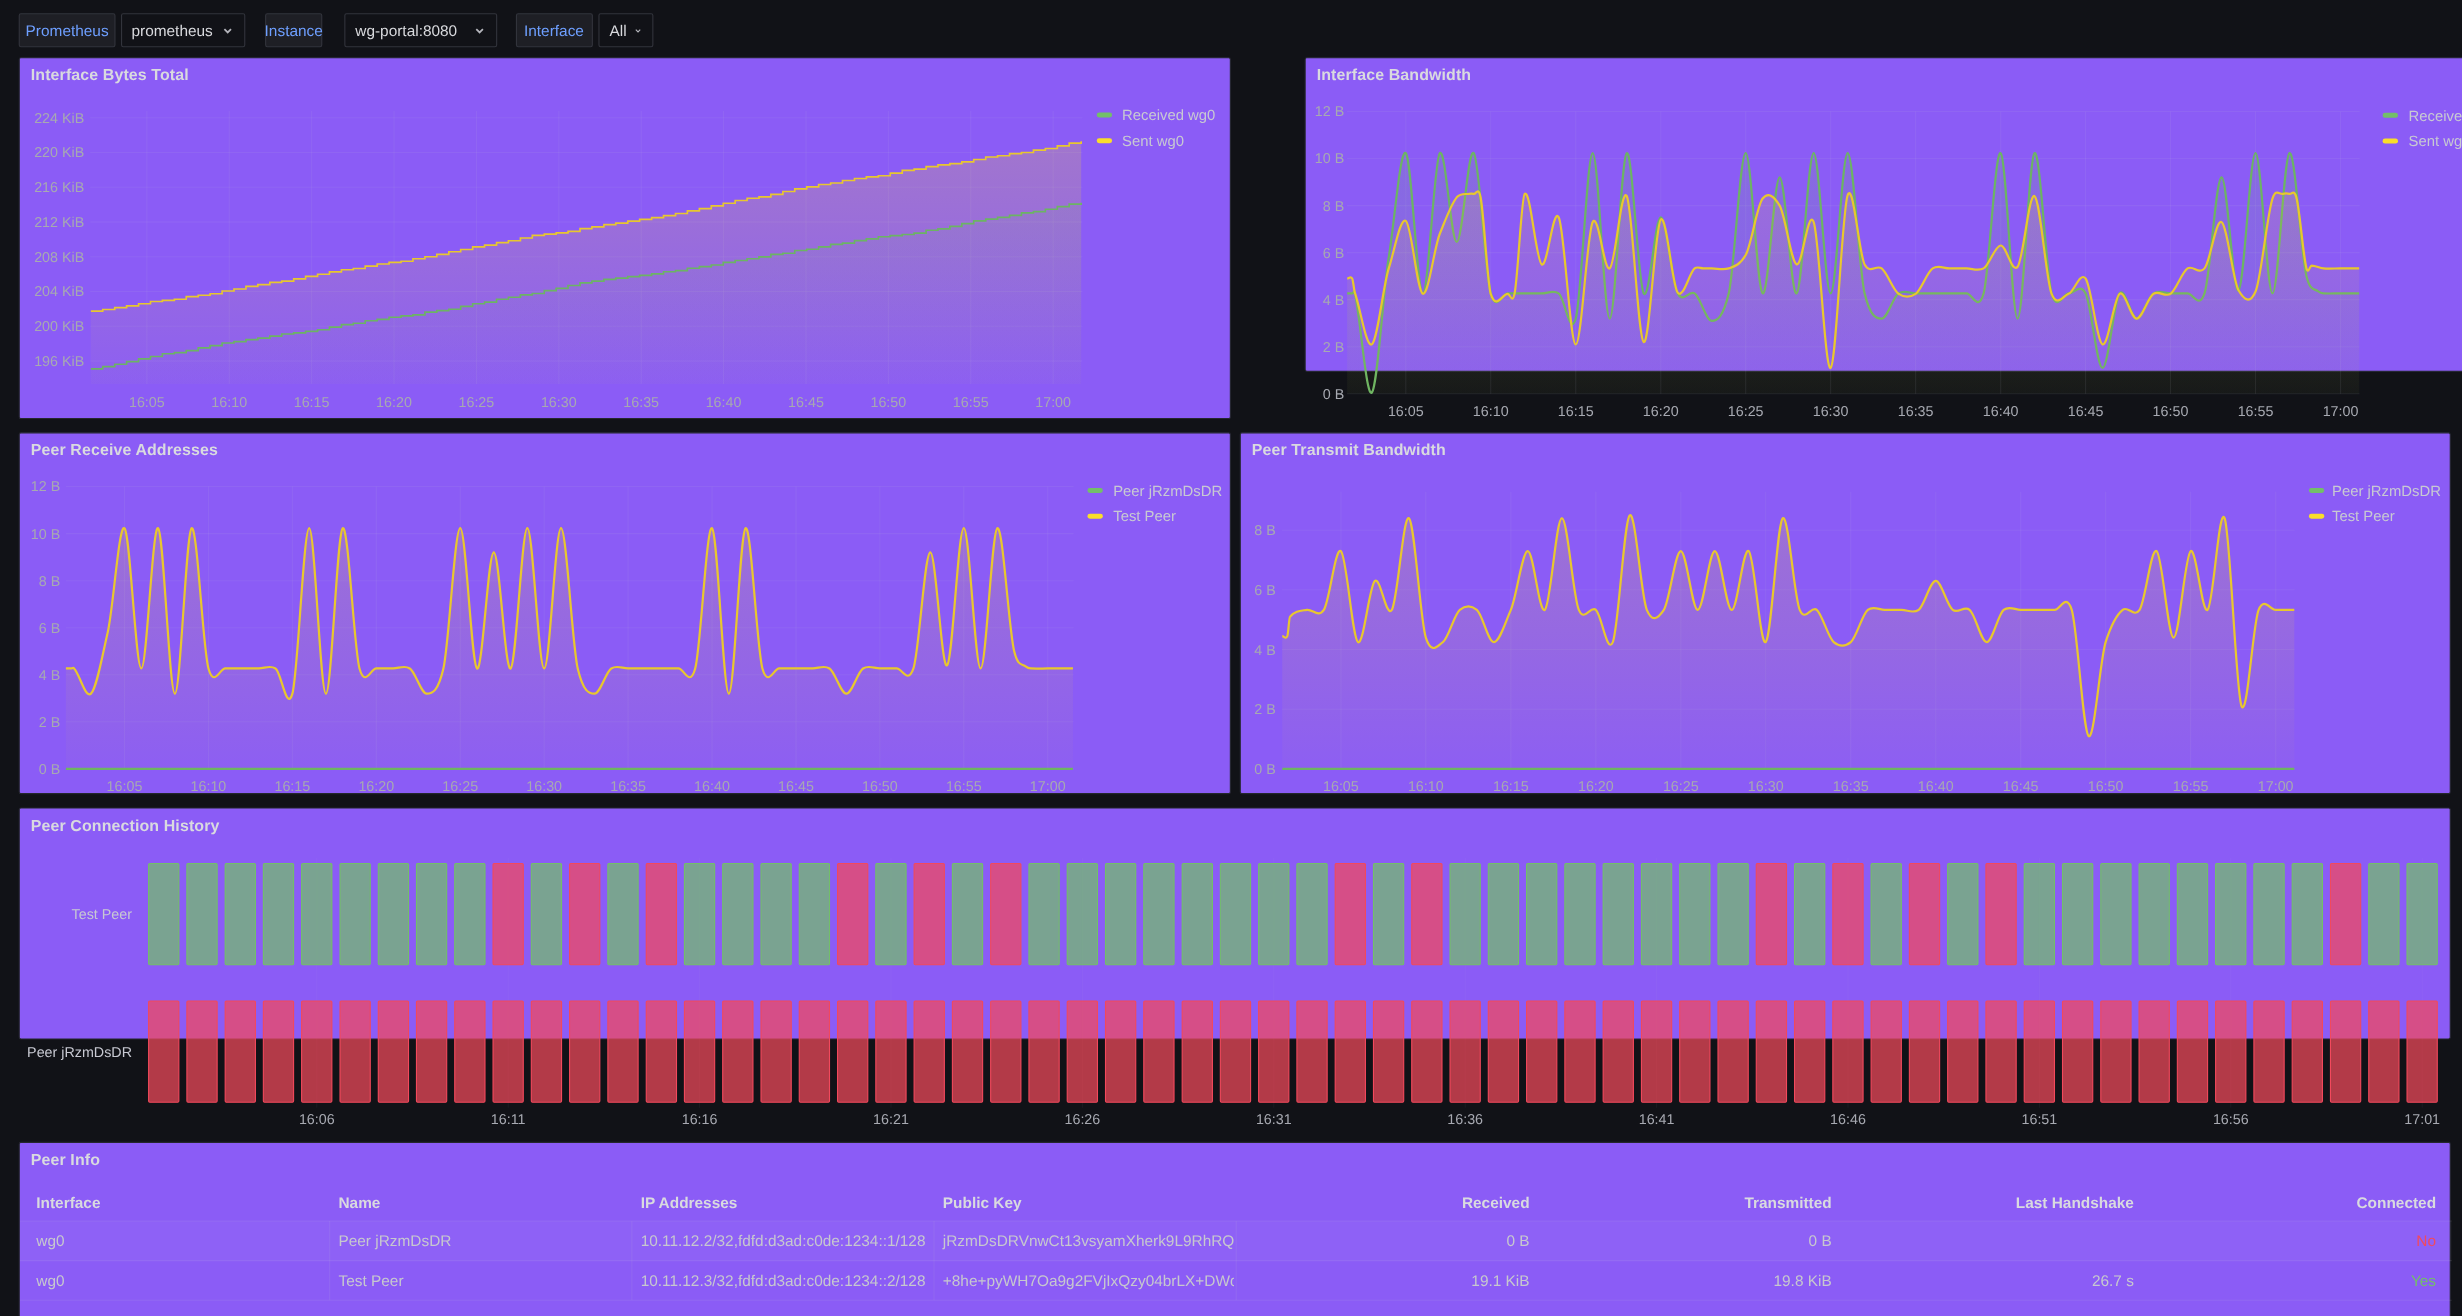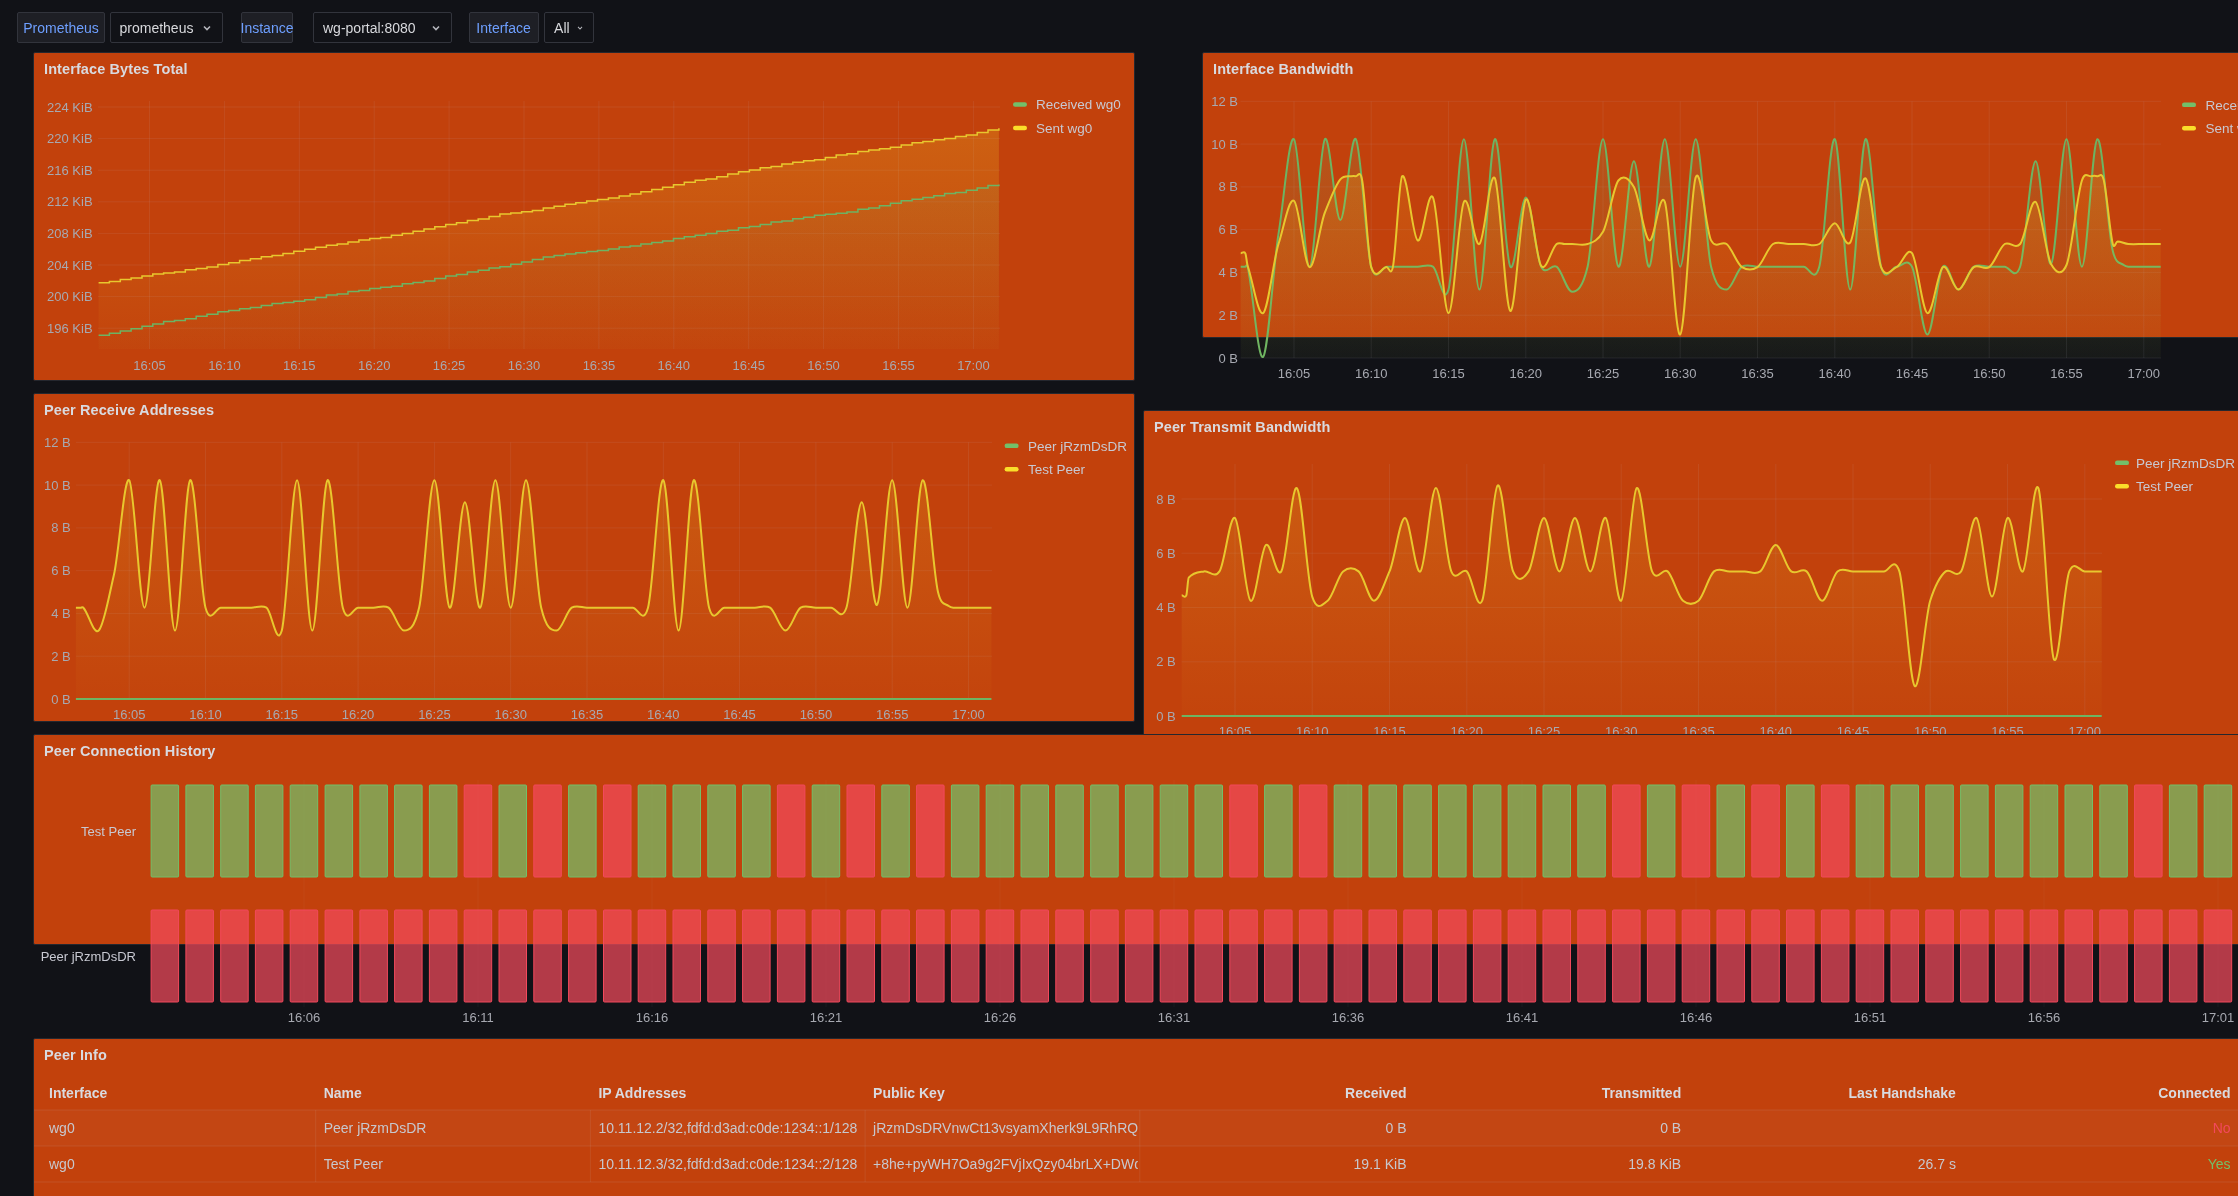--- a/index.html
+++ b/index.html
@@ -1,17 +1,17 @@
 <!DOCTYPE html>
 <html><head><meta charset="utf-8">
 <style>
 * { margin:0; padding:0; box-sizing:border-box; }
 html,body { width:2238px; height:1196px; background:#111217; overflow:hidden;
   font-family:"Liberation Sans", sans-serif; }
-.panel { position:absolute; background:#c2410c; border:1px solid #25272e; border-radius:2px;margin-left:16px; }
+.panel { position:absolute; background:#8b5cf6; border:1px solid #25272e; border-radius:2px; }
 .ptitle { position:absolute; left:10px; top:8px; font-size:14.5px; font-weight:bold;
   color:#d9dadf; letter-spacing:0.1px; }
 .cbox { position:absolute; top:12px; height:31px; border:1px solid #32343c; border-radius:2px;
   display:flex; align-items:center; padding:0 9px; font-size:14px; white-space:nowrap;text-align:center; }
 .lab { color:#6e9fff; background:#1e1f25; justify-content:center; font-weight:500; }
 .sel { color:#d8d9dd; background:#111217; justify-content:space-between; }
 svg text { font-family:"Liberation Sans", sans-serif; }
 </style></head>
 <body>
 <div class="cbox lab" style="left:17px;width:88px">Prometheus</div>
@@ -203,21 +203,21 @@
         </linearGradient>
       </defs>
       <path d="M41.9,213.7 C43.5,213.7 45.0,213.7 46.5,213.7 C47.5,213.7 48.5,212.6 49.4,213.7 C54.5,219.1 59.6,241.2 64.7,236.6 C69.8,231.9 74.9,202.2 79.9,180.9 C85.0,159.6 90.1,81.5 95.2,86.2 C100.3,90.8 105.4,213.7 110.5,213.7 C115.5,213.7 120.6,82.9 125.7,86.2 C130.8,89.4 135.9,236.6 141.0,236.6 C146.1,236.6 151.2,89.4 156.2,86.2 C161.3,82.9 166.4,195.6 171.5,213.7 C176.6,231.7 181.7,213.7 186.8,213.7 C191.8,213.7 196.9,213.7 202.0,213.7 C207.1,213.7 212.2,213.7 217.3,213.7 C222.4,213.7 227.5,210.4 232.5,213.7 C237.6,216.9 242.7,254.6 247.8,236.6 C252.9,218.5 258.0,86.2 263.1,86.2 C268.1,86.2 273.2,236.6 278.3,236.6 C283.4,236.6 288.5,89.4 293.6,86.2 C298.7,82.9 303.8,195.6 308.8,213.7 C313.9,231.7 319.0,213.7 324.1,213.7 C329.2,213.7 334.3,213.7 339.4,213.7 C344.4,213.7 349.5,210.4 354.6,213.7 C359.7,216.9 364.8,236.6 369.9,236.6 C375.0,236.6 380.1,235.0 385.1,213.7 C390.2,192.4 395.3,86.2 400.4,86.2 C405.5,86.2 410.6,210.5 415.7,213.7 C420.7,216.8 425.8,108.2 430.9,108.2 C436.0,108.2 441.1,216.8 446.2,213.7 C451.3,210.5 456.4,86.2 461.4,86.2 C466.5,86.2 471.6,213.7 476.7,213.7 C481.8,213.7 486.9,86.2 492.0,86.2 C497.0,86.2 502.1,192.4 507.2,213.7 C512.3,235.0 517.4,236.6 522.5,236.6 C527.6,236.6 532.7,216.9 537.7,213.7 C542.8,210.4 547.9,213.7 553.0,213.7 C558.1,213.7 563.2,213.7 568.3,213.7 C573.3,213.7 578.4,213.7 583.5,213.7 C588.6,213.7 593.7,213.7 598.8,213.7 C603.9,213.7 609.0,231.7 614.0,213.7 C619.1,195.6 624.2,82.9 629.3,86.2 C634.4,89.4 639.5,236.6 644.6,236.6 C649.6,236.6 654.7,89.4 659.8,86.2 C664.9,82.9 670.0,195.6 675.1,213.7 C680.2,231.7 685.3,213.7 690.3,213.7 C695.4,213.7 700.5,213.7 705.6,213.7 C710.7,213.7 715.8,213.7 720.9,213.7 C725.9,213.7 731.0,210.4 736.1,213.7 C741.2,216.9 746.3,236.6 751.4,236.6 C756.5,236.6 761.6,216.9 766.6,213.7 C771.7,210.4 776.8,213.7 781.9,213.7 C787.0,213.7 792.1,213.7 797.2,213.7 C802.2,213.7 807.3,228.6 812.4,213.7 C817.5,198.7 822.6,108.6 827.7,108.2 C832.8,107.8 837.9,214.0 842.9,210.9 C848.0,207.8 853.1,85.8 858.2,86.2 C863.3,86.6 868.4,213.7 873.5,213.7 C878.5,213.7 883.6,88.4 888.7,86.2 C893.8,84.0 898.9,177.1 904.0,198.1 C907.5,212.7 911.1,208.9 914.7,212.0 C916.2,213.3 917.7,213.6 919.2,213.7 C924.3,214.0 929.4,213.7 934.5,213.7 C939.6,213.7 944.7,213.7 949.8,213.7 C952.3,213.7 954.8,213.7 957.4,213.7 L957.4,305 L41.9,305 Z" fill="url(#gb31)"></path>
       <path d="M41.9,213.7 C43.5,213.7 45.0,213.7 46.5,213.7 C47.5,213.7 48.5,212.6 49.4,213.7 C54.5,219.1 59.6,241.2 64.7,236.6 C69.8,231.9 74.9,202.2 79.9,180.9 C85.0,159.6 90.1,81.5 95.2,86.2 C100.3,90.8 105.4,213.7 110.5,213.7 C115.5,213.7 120.6,82.9 125.7,86.2 C130.8,89.4 135.9,236.6 141.0,236.6 C146.1,236.6 151.2,89.4 156.2,86.2 C161.3,82.9 166.4,195.6 171.5,213.7 C176.6,231.7 181.7,213.7 186.8,213.7 C191.8,213.7 196.9,213.7 202.0,213.7 C207.1,213.7 212.2,213.7 217.3,213.7 C222.4,213.7 227.5,210.4 232.5,213.7 C237.6,216.9 242.7,254.6 247.8,236.6 C252.9,218.5 258.0,86.2 263.1,86.2 C268.1,86.2 273.2,236.6 278.3,236.6 C283.4,236.6 288.5,89.4 293.6,86.2 C298.7,82.9 303.8,195.6 308.8,213.7 C313.9,231.7 319.0,213.7 324.1,213.7 C329.2,213.7 334.3,213.7 339.4,213.7 C344.4,213.7 349.5,210.4 354.6,213.7 C359.7,216.9 364.8,236.6 369.9,236.6 C375.0,236.6 380.1,235.0 385.1,213.7 C390.2,192.4 395.3,86.2 400.4,86.2 C405.5,86.2 410.6,210.5 415.7,213.7 C420.7,216.8 425.8,108.2 430.9,108.2 C436.0,108.2 441.1,216.8 446.2,213.7 C451.3,210.5 456.4,86.2 461.4,86.2 C466.5,86.2 471.6,213.7 476.7,213.7 C481.8,213.7 486.9,86.2 492.0,86.2 C497.0,86.2 502.1,192.4 507.2,213.7 C512.3,235.0 517.4,236.6 522.5,236.6 C527.6,236.6 532.7,216.9 537.7,213.7 C542.8,210.4 547.9,213.7 553.0,213.7 C558.1,213.7 563.2,213.7 568.3,213.7 C573.3,213.7 578.4,213.7 583.5,213.7 C588.6,213.7 593.7,213.7 598.8,213.7 C603.9,213.7 609.0,231.7 614.0,213.7 C619.1,195.6 624.2,82.9 629.3,86.2 C634.4,89.4 639.5,236.6 644.6,236.6 C649.6,236.6 654.7,89.4 659.8,86.2 C664.9,82.9 670.0,195.6 675.1,213.7 C680.2,231.7 685.3,213.7 690.3,213.7 C695.4,213.7 700.5,213.7 705.6,213.7 C710.7,213.7 715.8,213.7 720.9,213.7 C725.9,213.7 731.0,210.4 736.1,213.7 C741.2,216.9 746.3,236.6 751.4,236.6 C756.5,236.6 761.6,216.9 766.6,213.7 C771.7,210.4 776.8,213.7 781.9,213.7 C787.0,213.7 792.1,213.7 797.2,213.7 C802.2,213.7 807.3,228.6 812.4,213.7 C817.5,198.7 822.6,108.6 827.7,108.2 C832.8,107.8 837.9,214.0 842.9,210.9 C848.0,207.8 853.1,85.8 858.2,86.2 C863.3,86.6 868.4,213.7 873.5,213.7 C878.5,213.7 883.6,88.4 888.7,86.2 C893.8,84.0 898.9,177.1 904.0,198.1 C907.5,212.7 911.1,208.9 914.7,212.0 C916.2,213.3 917.7,213.6 919.2,213.7 C924.3,214.0 929.4,213.7 934.5,213.7 C939.6,213.7 944.7,213.7 949.8,213.7 C952.3,213.7 954.8,213.7 957.4,213.7" fill="none" stroke="#e8c72e" stroke-width="2" stroke-linejoin="round"></path>
       <rect x="970.6" y="49.6" width="14" height="4.5" rx="2.2" fill="#73BF69"></rect>
       <text x="994" y="56.6" font-size="13.5" fill="#c8c9d2">Peer jRzmDsDR</text>
       <rect x="970.6" y="73.0" width="14" height="4.5" rx="2.2" fill="#FADE2A"></rect>
       <text x="994" y="80.0" font-size="13.5" fill="#c8c9d2">Test Peer</text>
     </svg>
   </div>
-<div class="panel" style="left:1127px;top:410px;width:1101px;height:329px">
+<div class="panel" style="left:1127px;top:393px;width:1101px;height:329px">
     <div class="ptitle">Peer Transmit Bandwidth</div>
     <svg width="1101" height="329" viewBox="0 0 1101 329" style="position:absolute;left:0;top:0">
       <line x1="37.5" y1="305.0" x2="958" y2="305.0" stroke="rgba(204,204,220,0.09)"></line>
       <text x="31.8" y="309.5" text-anchor="end" font-size="13" fill="#a7a9b1">0 B</text>
       <line x1="37.5" y1="250.8" x2="958" y2="250.8" stroke="rgba(204,204,220,0.09)"></line>
       <text x="31.8" y="255.2" text-anchor="end" font-size="13" fill="#a7a9b1">2 B</text>
       <line x1="37.5" y1="196.5" x2="958" y2="196.5" stroke="rgba(204,204,220,0.09)"></line>
       <text x="31.8" y="201.0" text-anchor="end" font-size="13" fill="#a7a9b1">4 B</text>
       <line x1="37.5" y1="142.2" x2="958" y2="142.2" stroke="rgba(204,204,220,0.09)"></line>
       <text x="31.8" y="146.8" text-anchor="end" font-size="13" fill="#a7a9b1">6 B</text>

